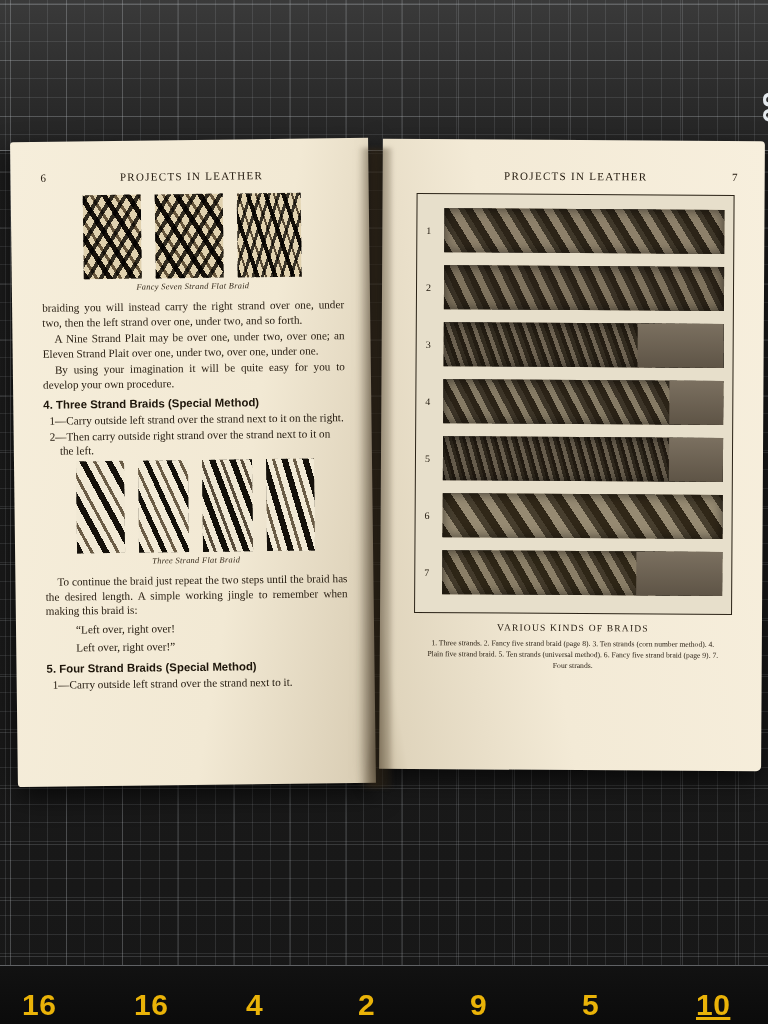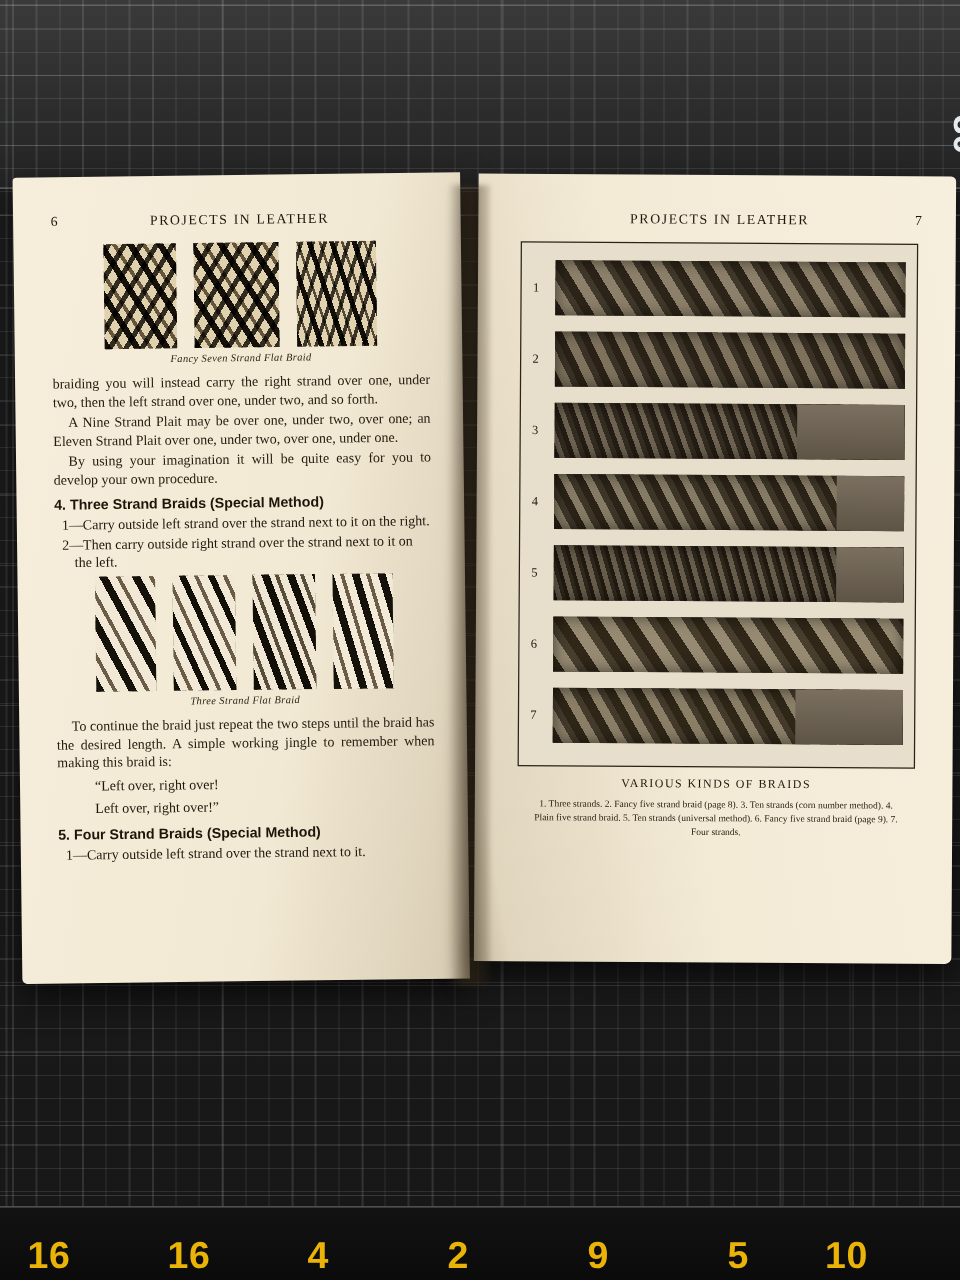--- a/index.html
+++ b/index.html
@@ -428,15 +428,15 @@
     <div class="gutter-shadow"></div>
   </div>
 
   <div class="mat-band-bottom"></div>
   <div class="ruler-num" style="left:22px;">16</div>
   <div class="ruler-num" style="left:134px;">16</div>
   <div class="ruler-num" style="left:246px;">4</div>
   <div class="ruler-num" style="left:358px;">2</div>
   <div class="ruler-num" style="left:470px;">9</div>
   <div class="ruler-num" style="left:582px;">5</div>
-  <div class="ruler-num" style="left:660px;">10</div>
+  <div class="ruler-num" style="left:696px;text-decoration:underline;">10</div>
 
 </div>
 
 </body></html>

